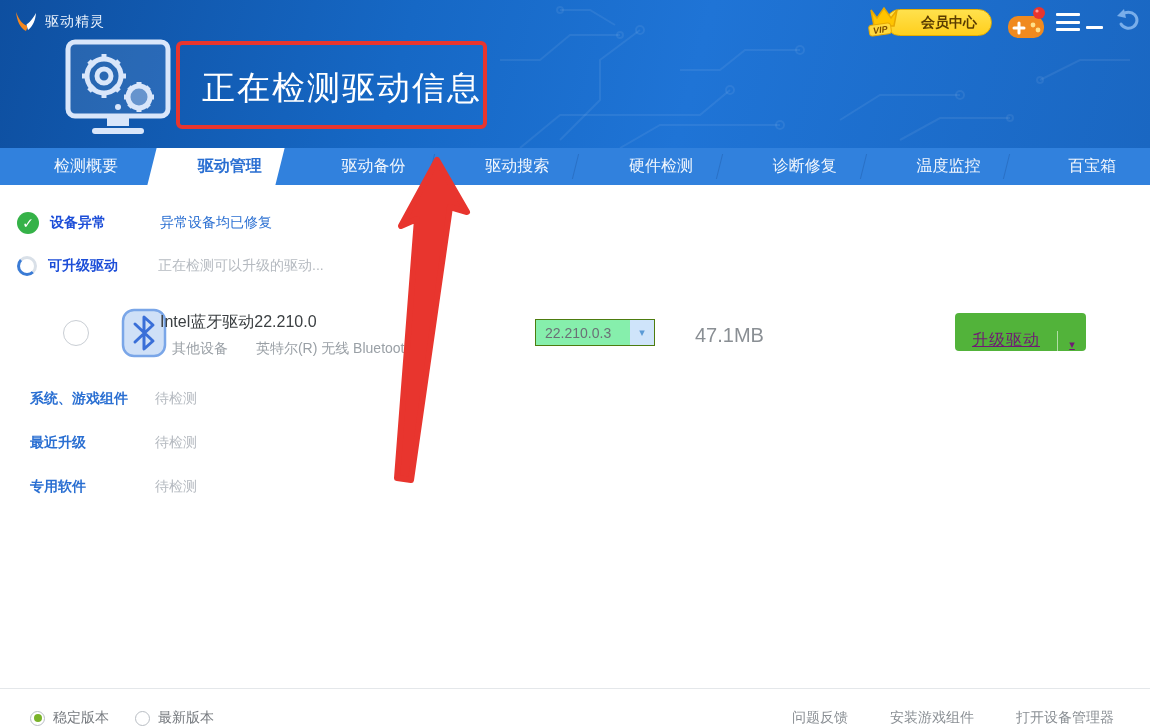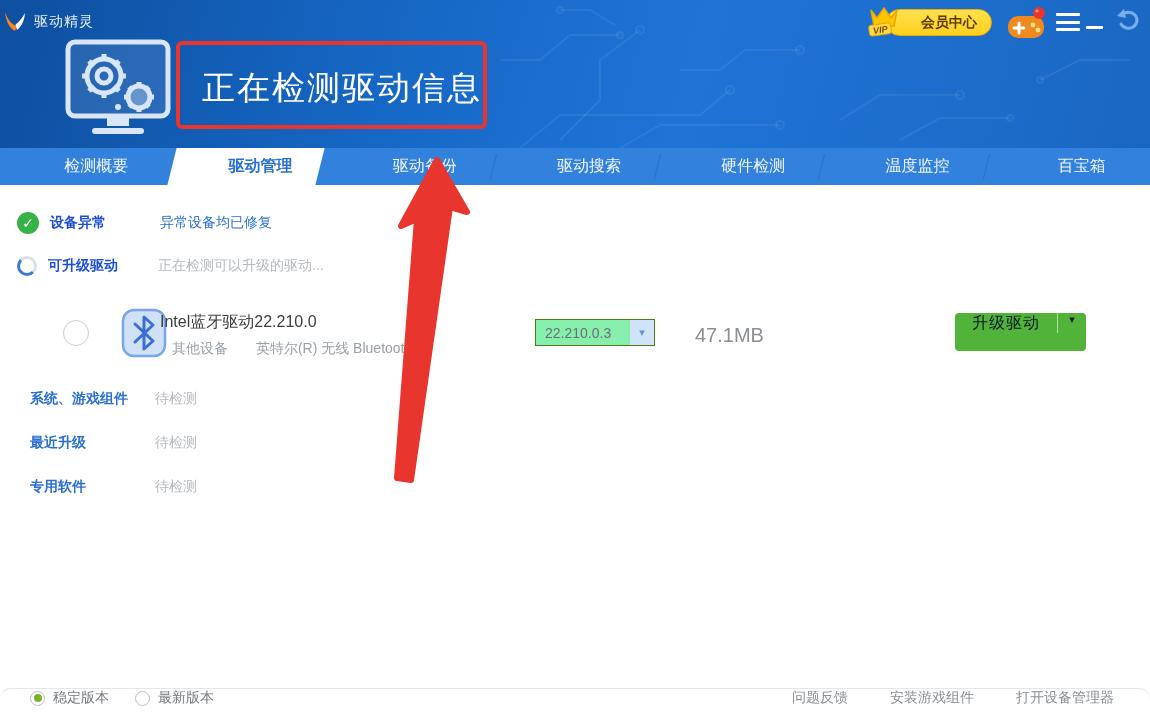--- a/index.html
+++ b/index.html
@@ -6,21 +6,21 @@
   html,body { width:1150px; height:727px; overflow:hidden; }
   body { font-family:"Liberation Sans","DejaVu Sans",sans-serif; background:#fff; position:relative; }
 
   .window { position:absolute; inset:0; width:1150px; height:727px; background:#fff; overflow:hidden; }
 
   
   .header { position:absolute; left:0; top:0; width:1150px; height:148px;
     background:linear-gradient(105deg,#0e4fa0 0%,#1668c5 35%,#1f74d6 60%,#1a67c2 100%); }
   .circuit { position:absolute; left:0; top:0; width:1150px; height:148px; pointer-events:none; }
 
-  .logo-row { position:absolute; left:3px; top:11px; display:flex; align-items:center; gap:7px; }
+  .logo-row { position:absolute; left:14px; top:11px; display:flex; align-items:center; gap:7px; }
   .app-name { color:#eaf2fc; font-size:14px; letter-spacing:1px; }
 
   .monitor-icon { position:absolute; left:62px; top:36px; }
 
   .title-text { position:absolute; left:202px; top:66px; color:#ffffff; font-size:33px; letter-spacing:2px; font-weight:400; }
 
   
   .anno-rect { position:absolute; left:176px; top:41px; width:311px; height:88px;
     border:4px solid #e8352e; border-radius:6px; pointer-events:none; z-index:30; }
   .anno-arrow { position:absolute; left:0; top:0; width:1150px; height:727px; pointer-events:none; z-index:30; }
@@ -67,33 +67,33 @@
   .drv-sub span { margin-right:24px; }
 
   .ver-select { position:absolute; left:535px; top:134px; width:120px; height:27px; border:1px solid #4d7c0f; background:#86efac;
     display:flex; align-items:center; cursor:pointer; }
   .ver-select .v { flex:1; padding-left:9px; color:#6b7076; font-size:14px; }
   .ver-select .caret-box { width:24px; height:100%; background:#cfe4fa; display:flex; align-items:center; justify-content:center;
     color:#5b9bd5; font-size:11px; }
   .drv-size { position:absolute; left:695px; top:139px; color:#8a8f94; font-size:20px; }
 
   .upgrade-btn { position:absolute; left:955px; top:128px; width:131px; height:38px; background:#52b33a; border-radius:4px;
-    display:flex; align-items:flex-start; color:#0f172a; cursor:pointer; }
+    display:flex; align-items:flex-end; color:#701a75; cursor:pointer;text-decoration:underline; }
   .upgrade-btn .t { flex:1; text-align:center; font-size:16px; letter-spacing:1px; }
   .upgrade-btn .sep { width:1px; height:20px; background:rgba(255,255,255,.55); }
   .upgrade-btn .car { width:28px; text-align:center; font-size:11px; }
 
   .cat-row { position:absolute; left:30px; display:flex; }
   .cat-label { color:#2a6fd2; font-size:14px; font-weight:bold; width:125px; }
   .cat-status { color:#b5bac0; font-size:14px; }
   .c1 { top:205px; } .c2 { top:249px; } .c3 { top:293px; }
 
   
   .footer { position:absolute; left:0; top:688px; width:1150px; height:39px; background:#ffffff; border-top:1px solid #e4e7ea;
-    display:flex; align-items:flex-start;border-radius:11px; }
+    display:flex; align-items:flex-end; }
   .radio-group { display:flex; align-items:center; margin-left:30px; gap:26px; }
   .radio-item { display:flex; align-items:center; gap:8px; cursor:pointer; }
   .radio-circle { width:15px; height:15px; border:1px solid #b9bec4; border-radius:50%; display:flex; align-items:center; justify-content:center; background:#fff; }
   .radio-circle.sel .dot { width:8px; height:8px; border-radius:50%; background:#7ab32a; }
   .radio-label { color:#75797e; font-size:14px; }
   .footer-links { margin-left:auto; margin-right:36px; display:flex; gap:42px; }
   .footer-links .flink { color:#8a8f94; font-size:14px; cursor:pointer; }
 </style>
 </head>
 <body>
@@ -211,20 +211,23 @@
     <div class="tab">
         <span class="lbl">驱动备份</span>
       </div>
     <div class="tab">
         <span class="lbl">驱动搜索</span>
       </div>
     <div class="tab">
         <span class="lbl">硬件检测</span>
       </div>
     <div class="tab">
+        <span class="lbl">诊断修复</span>
+      </div>
+    <div class="tab">
         <span class="lbl">温度监控</span>
       </div>
     <div class="tab">
         <span class="lbl">百宝箱</span>
       </div>
   </div>
 
   <div class="main">
 
     <div class="status-row st1">

